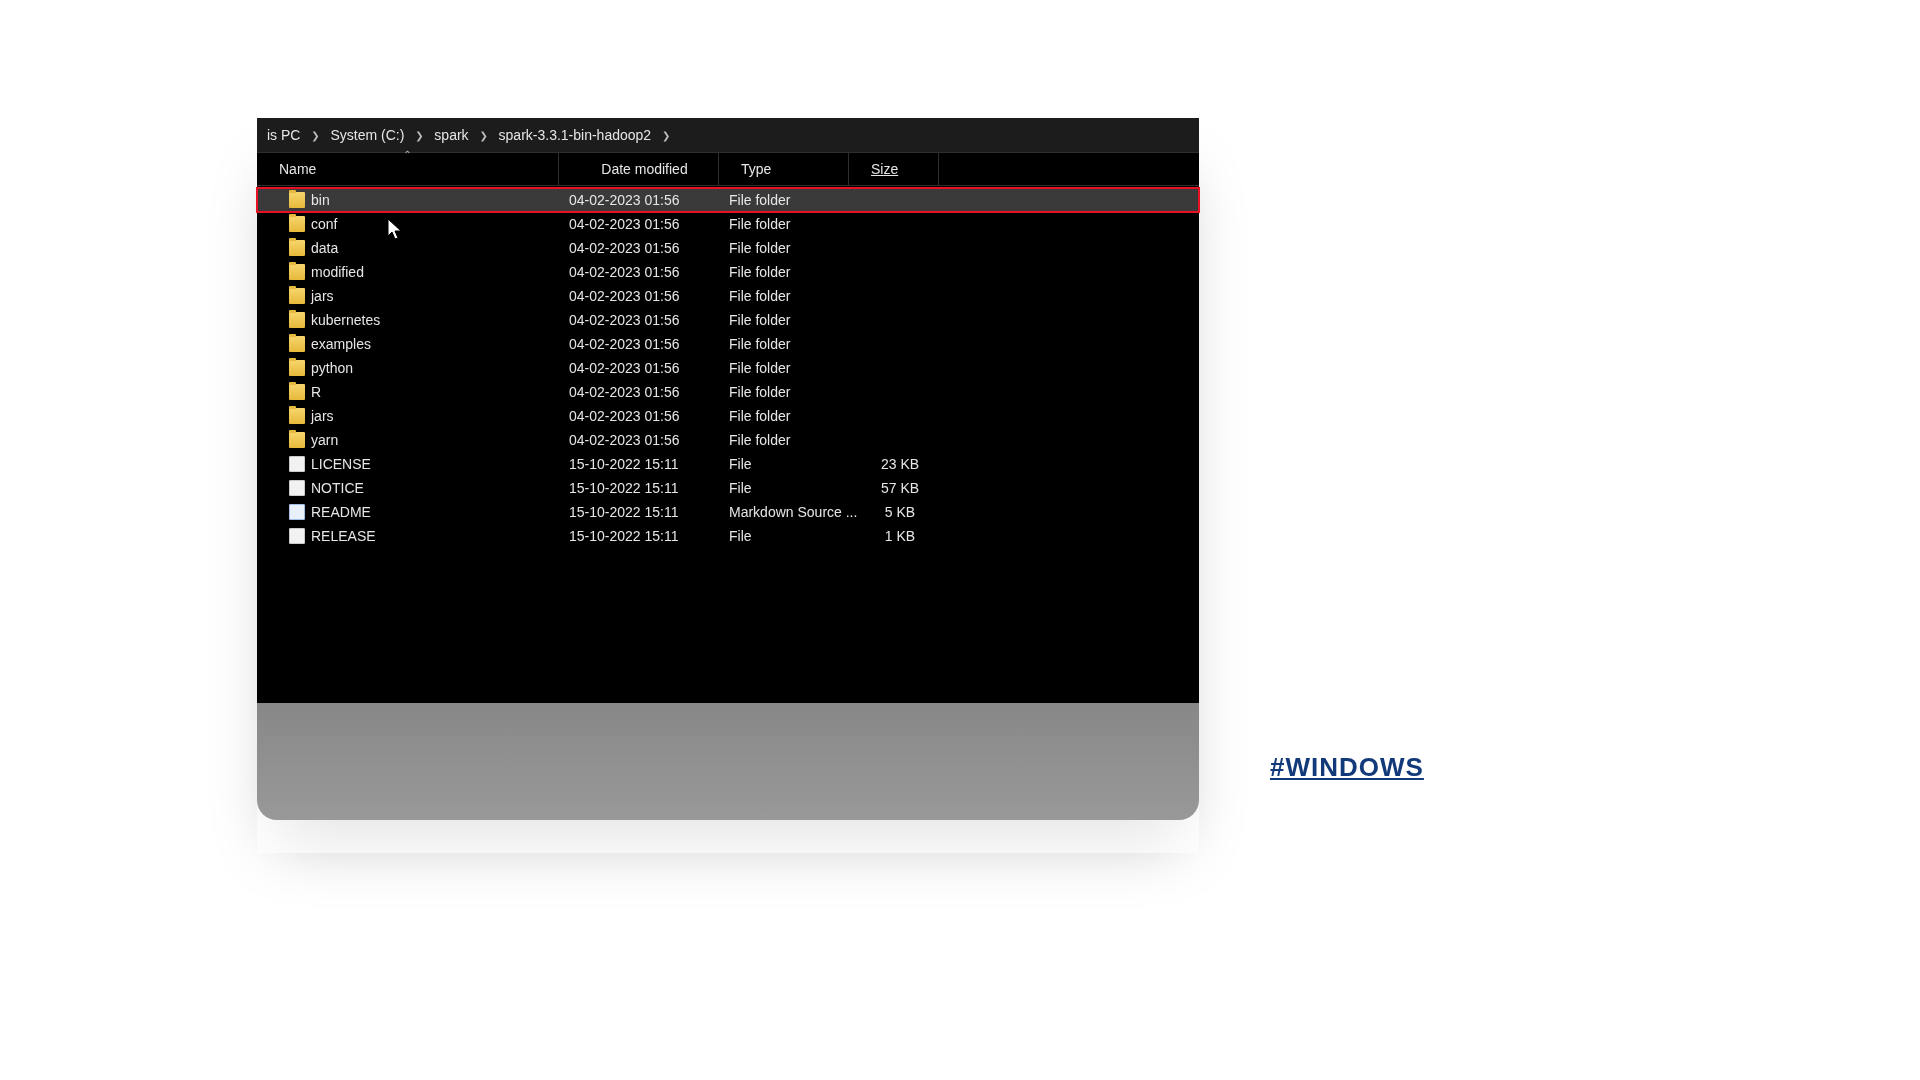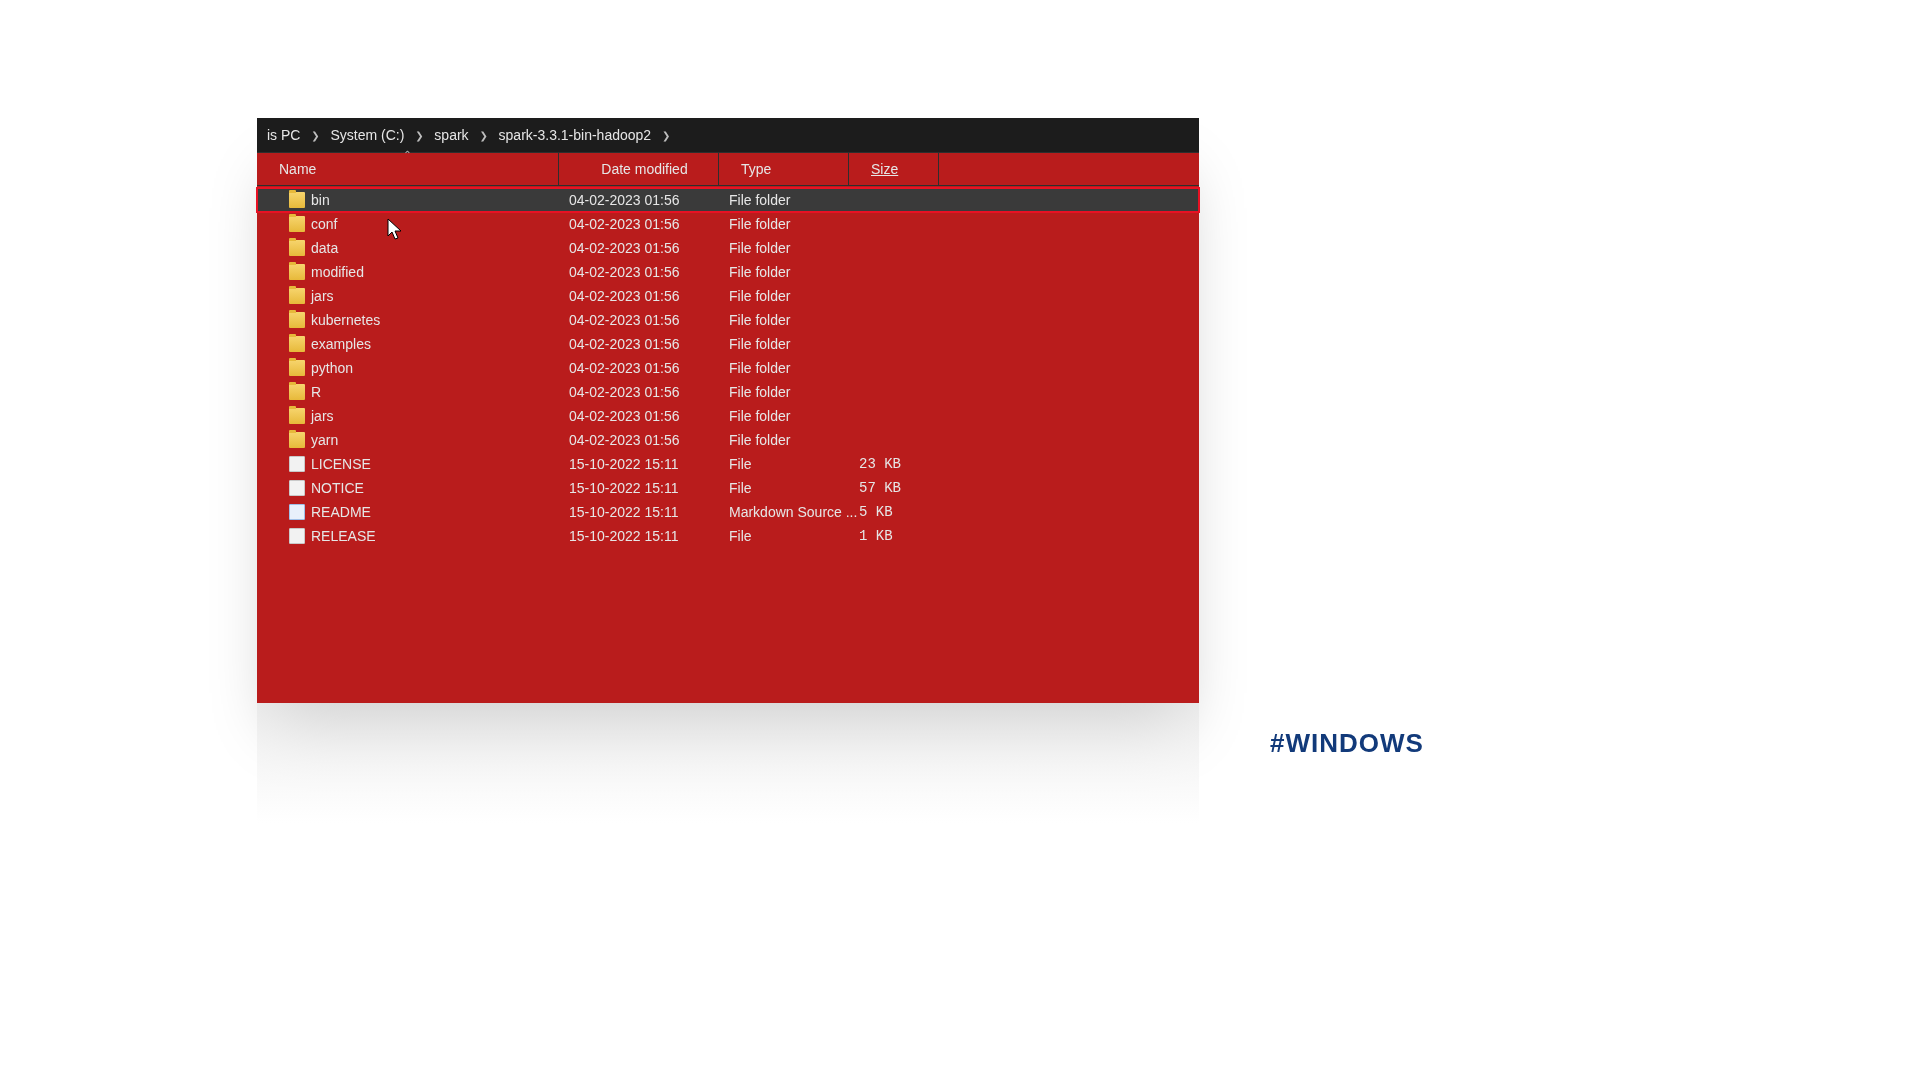--- a/index.html
+++ b/index.html
@@ -9,24 +9,25 @@
     width: 1920px;
     height: 1080px;
     position: relative;
     overflow: hidden;
   }
   .outer {
     position: absolute;
     left: 257px;
     top: 118px;
     width: 942px;
-    height: 585px;
-    background: #b91c1c;
+    height: 702px;
+    background: #000000;
     color: #e6e6e6;
     box-shadow: 0 40px 60px -20px rgba(0,0,0,0.25);
+    border-radius: 20px;
   }
   
   .breadcrumb {
     height: 34px;
     display: flex;
     align-items: center;
     padding: 0 4px;
     font-size: 14px;
     color: #e6e6e6;
     background: #1c1c1c;
@@ -96,21 +97,21 @@
   .row.selected {
     background: #3a3a3a;
   }
   .row.highlighted {
     outline: 2px solid #e81123;
     outline-offset: -1px;
   }
   .cell.name { flex: 0 0 280px; display: flex; align-items: center; gap: 6px; }
   .cell.date { flex: 0 0 160px; }
   .cell.type { flex: 0 0 130px; white-space: nowrap; overflow: hidden; text-overflow: ellipsis; }
-  .cell.size { flex: 0 0  90px; text-align: left; padding-right: 8px; font-family: Liberation Mono, monospace; }
+  .cell.size { flex: 0 0  90px; text-align: center; padding-right: 8px; }
 
   .ficon {
     width: 16px;
     height: 16px;
     display: inline-block;
     flex: 0 0 16px;
   }
   .ficon.folder {
     background: linear-gradient(#f7d56e, #e7b93a);
     border-radius: 1px;
@@ -168,25 +169,26 @@
   .hashtag {
     position: absolute;
     right: 520px;
     bottom: 320px;
     left: auto;
   }
   
   .hashtag {
     position: absolute;
     left: 1270px;
-    top: 728px;
+    top: 752px;
     color: #123a7a;
     font-size: 26px;
     font-weight: 600;
     letter-spacing: 1px;
+    text-decoration: underline;
   }
 </style>
 </head>
 <body>
 
 <div class="outer">
 
   <div class="breadcrumb">
     <span class="crumb">is PC</span>
     <span class="chev">❯</span>

